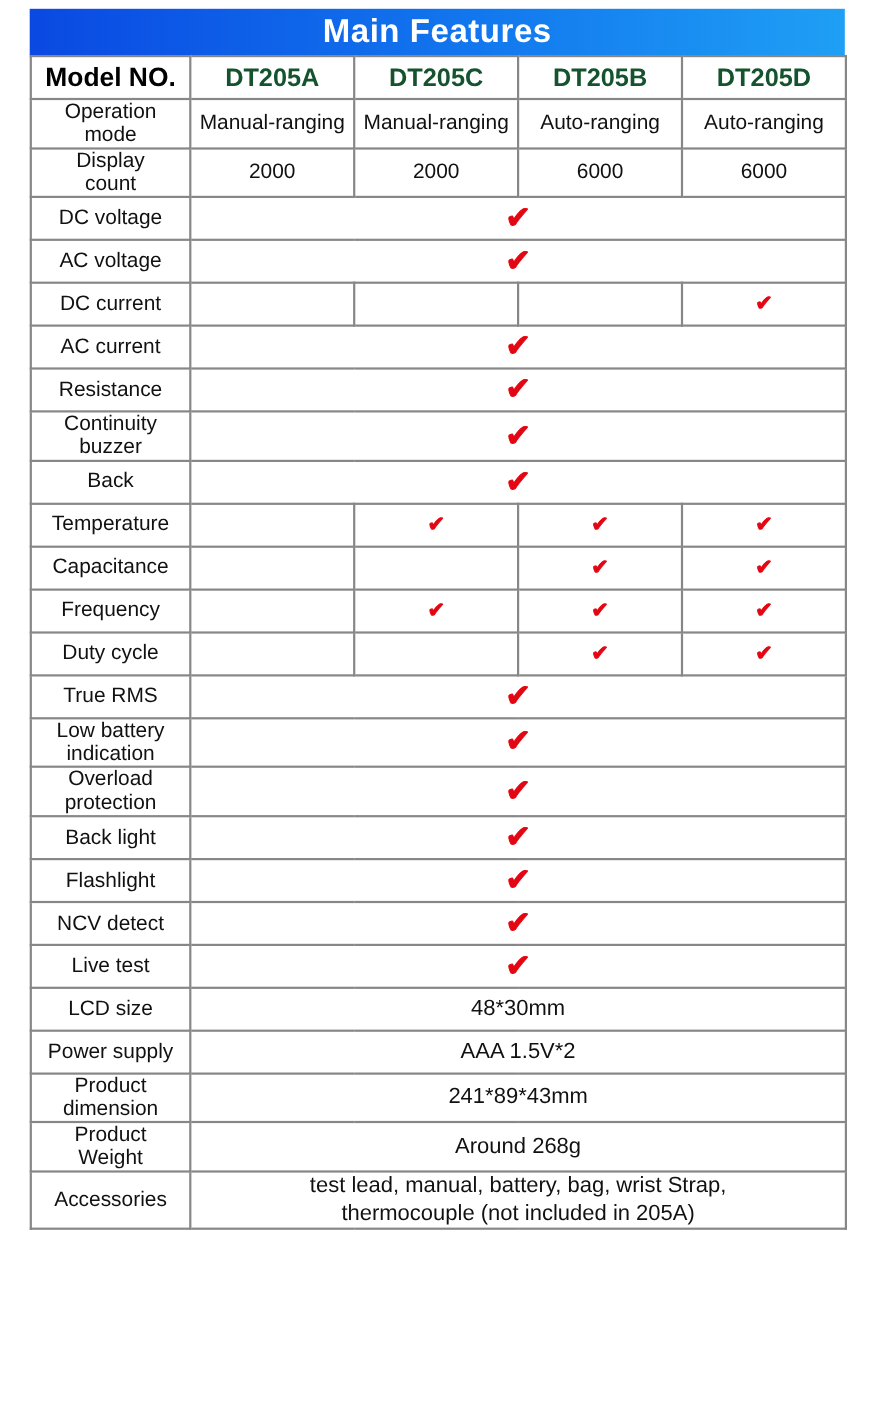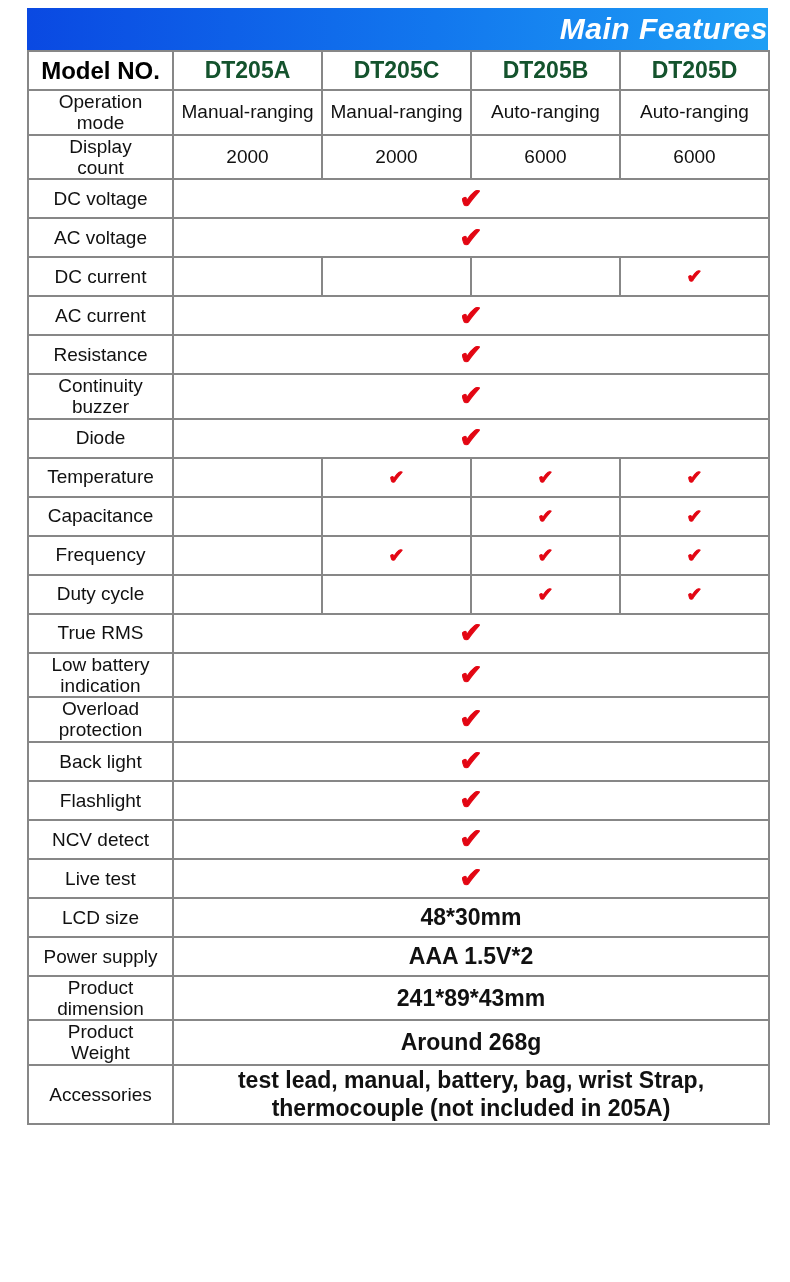--- a/index.html
+++ b/index.html
@@ -16,22 +16,21 @@
     position: absolute;
     left: 27px;
     top: 8px;
     width: 741px;
   }
   .banner {
     height: 42px;
     background: linear-gradient(90deg, #0a49e2 0%, #1277ee 55%, #1f9ff5 100%);
     display: flex;
     align-items: center;
-    justify-content: flex-end;
-    font-style: italic;
+    justify-content: center;
   }
   .banner span {
     color: #ffffff;
     font-size: 30px;
     font-weight: bold;
     letter-spacing: 0.5px;
   }
   table.features {
     width: 741px;
     border-collapse: collapse;
@@ -59,24 +58,23 @@
   }
   td.label {
     font-size: 19px;
     line-height: 1.12;
     white-space: pre-line;
   }
   td.val {
     font-size: 19px;
   }
   td.mtext {
-    font-size: 23px;
+    font-size: 20px;
     line-height: 1.25;
     white-space: pre-line;
-    font-weight: bold;
   }
   .check {
     color: #e30613;
     font-family: "DejaVu Sans", sans-serif;
     font-size: 28px;
     font-weight: bold;
     line-height: 1;
     -webkit-text-stroke: 1px #e30613;
   }
 </style>
@@ -153,21 +151,21 @@
       <td class="val" colspan="4"><span class="check">✔</span></td>
     </tr>
 
     <tr>
       <td class="label">Continuity
 buzzer</td>
       <td class="val" colspan="4"><span class="check">✔</span></td>
     </tr>
 
     <tr>
-      <td class="label">Diode</td>
+      <td class="label">Back</td>
       <td class="val" colspan="4"><span class="check">✔</span></td>
     </tr>
 
     <tr>
       <td class="label">Temperature</td>
       <td class="val check"></td>
       <td class="val check">✔</td>
       <td class="val check">✔</td>
       <td class="val check">✔</td>
     </tr>

